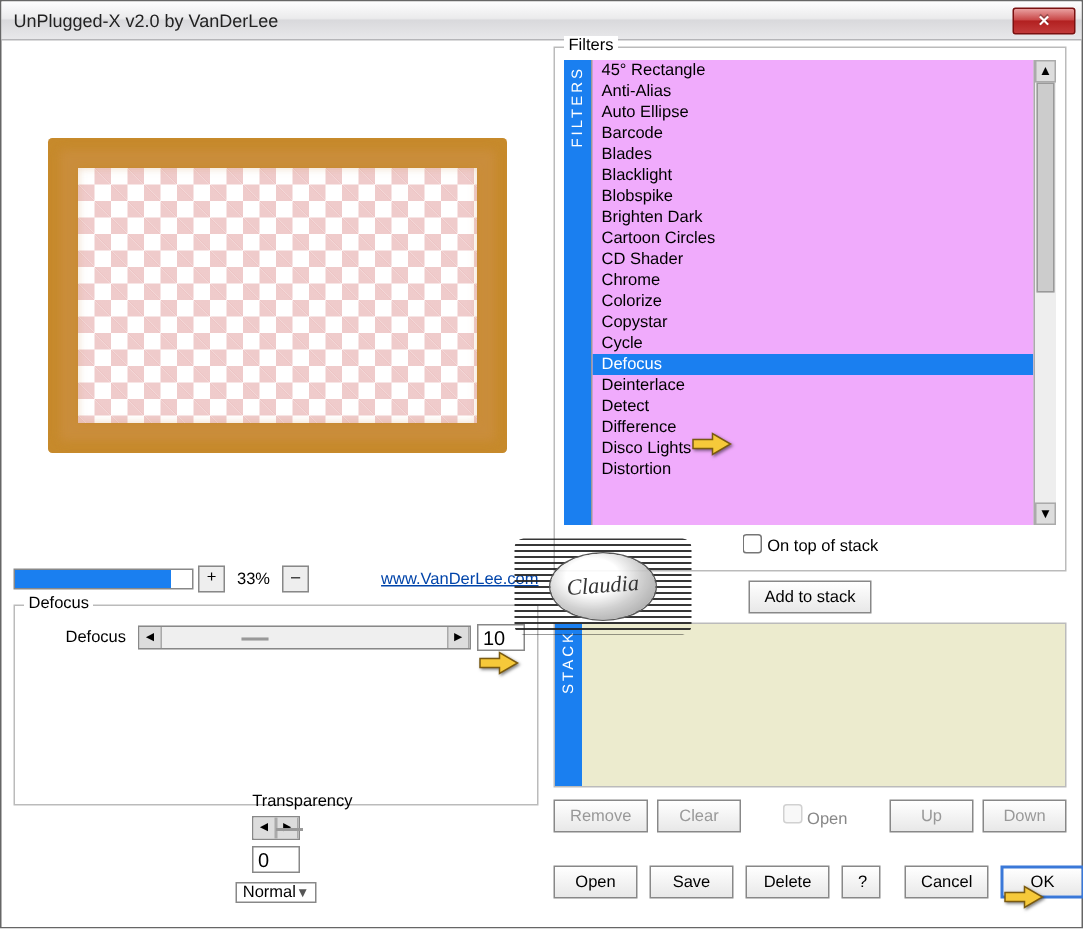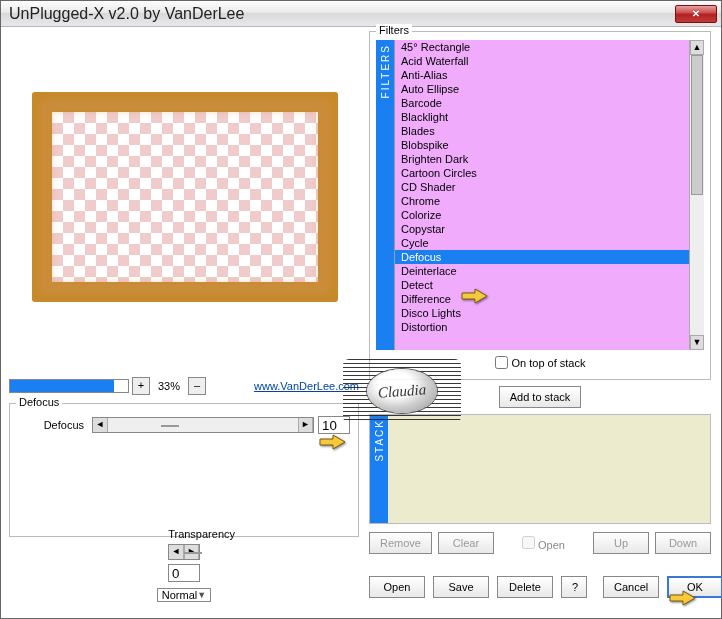--- a/index.html
+++ b/index.html
@@ -1,19 +1,19 @@
 <!DOCTYPE html>
 <html><head>
 <meta charset="utf-8">
 <style>
 * { box-sizing: border-box; margin: 0; padding: 0; }
 body { font-family: Tahoma, Arial, sans-serif; font-size: 11px; background: #fff; }
 .window { width: 722px; height: 619px; background: #fff; border: 1px solid #666; position: relative; }
 .titlebar { height: 26px; background: linear-gradient(to bottom, #fdfdfe 0%, #ebebec 45%, #d9d9dc 50%, #e8e8ea 100%); border-bottom: 1px solid #b5b5b8; display: flex; align-items: center; padding: 0 4px 0 8px; }
-.titlebar-title { flex: 1; color: #222; font-size: 16px; }
+.titlebar-title { flex: 1; color: #222; font-size: 12px; }
 .close-btn { width: 42px; height: 18px; background: linear-gradient(to bottom, #e9a0a0 0%, #c94848 45%, #b22020 50%, #c23a3a 100%); border: 1px solid #7a1010; border-radius: 2px; color: #fff; display: flex; align-items: center; justify-content: center; cursor: pointer; font-size: 10px; font-weight: bold; text-shadow: 0 -1px 0 rgba(0,0,0,.3); }
 .content { position: absolute; top: 26px; left: 0; right: 0; bottom: 0; }
 .left { position: absolute; left: 8px; top: 4px; width: 350px; bottom: 6px; }
 .right { position: absolute; left: 368px; right: 10px; top: 4px; bottom: 6px; }
 
 .preview-wrap { width: 338px; height: 310px; background: #fff; border: 1px solid #fff; position: relative; margin: 0 auto 4px; }
 .preview { position: absolute; left: 16px; top: 60px; width: 306px; height: 210px; }
 .frame-outer { position:absolute; inset:0; background:#c78a2c; border-radius:3px; box-shadow: 0 0 12px 4px rgba(199,138,44,.25) inset; }
 .frame-inner { position:absolute; inset:20px; background:#fff; }
 .checker { position:absolute; inset:20px;
@@ -163,26 +163,25 @@
     <div class="right">
       <div class="rgroup" style="padding:8px 6px 4px 6px;">
         <div class="gb-title">Filters</div>
         <div class="filters-box">
           <div class="vlabel">
               <span>FILTERS</span>
             </div>
           <div class="listwrap">
             <div class="list" id="filters-list">
                 <div class="list-item">45° Rectangle</div>
-                <div class="list-item">Acid Waterfall</div>
                 <div class="list-item">Anti-Alias</div>
                 <div class="list-item">Auto Ellipse</div>
                 <div class="list-item">Barcode</div>
+                <div class="list-item">Blades</div>
                 <div class="list-item">Blacklight</div>
-                <div class="list-item">Blades</div>
                 <div class="list-item">Blobspike</div>
                 <div class="list-item">Brighten Dark</div>
                 <div class="list-item">Cartoon Circles</div>
                 <div class="list-item">CD Shader</div>
                 <div class="list-item">Chrome</div>
                 <div class="list-item">Colorize</div>
                 <div class="list-item">Copystar</div>
                 <div class="list-item">Cycle</div>
                 <div class="list-item selected">Defocus</div>
                 <div class="list-item">Deinterlace</div>

